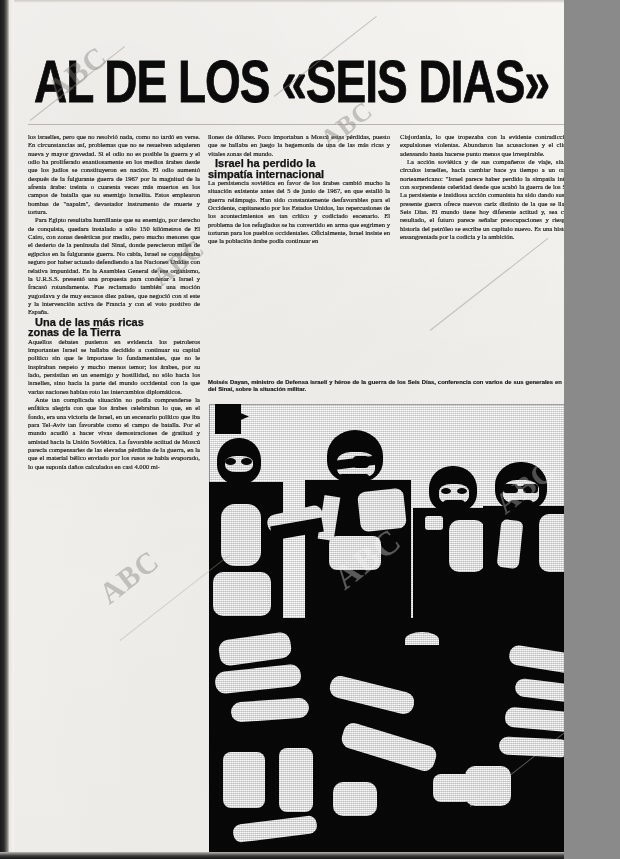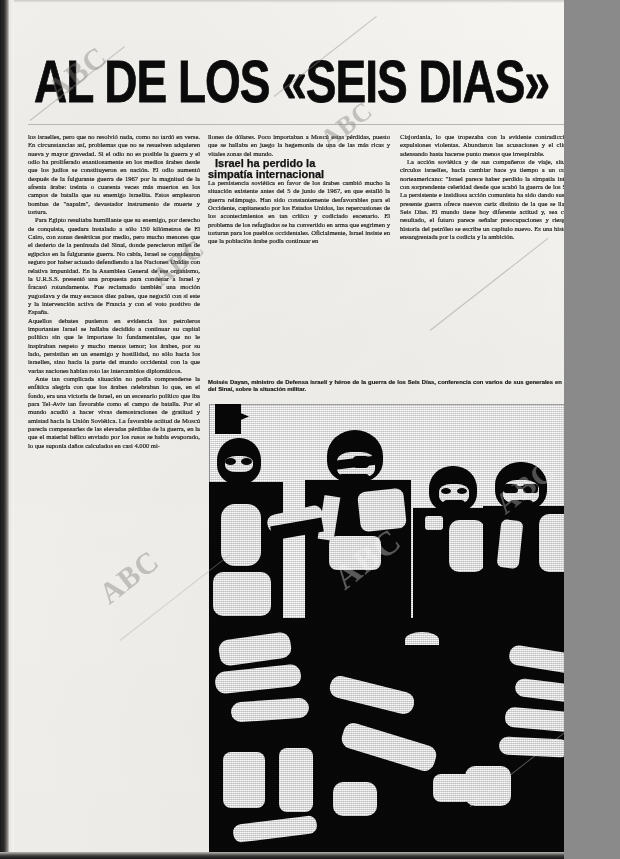--- a/index.html
+++ b/index.html
@@ -95,20 +95,21 @@
 <div id="scan">
 
   <div class="paper-tone"></div>
 
   <div class="headline">AL DE LOS «SEIS DIAS»</div>
   <div class="rule-under"></div>
 
   <div class="col" id="col1">
     <p class="first">los israelíes, pero que no resolvió nada, como no tardó en verse. En circunstancias así, problemas que no se resuelven adquieren nueva y mayor gravedad. Si el odio no es posible la guerra y el odio ha proliferado enantiosamente en los medios árabes desde que los judíos se constituyeron en nación. El odio aumentó después de la fulgurante guerra de 1967 por la magnitud de la afrenta árabe: treinta o cuarenta veces más muertos en los campos de batalla que su enemigo israelita. Estos emplearon bombas de "napalm", devastador instrumento de muerte y tortura.</p>
     <p>Para Egipto resultaba humillante que su enemigo, por derecho de conquista, quedara instalado a sólo 150 kilómetros de El Cairo, con zonas desérticas por medio, pero mucho menores que el desierto de la península del Sinaí, donde perecieron miles de egipcios en la fulgurante guerra. No cabía, Israel se consideraba seguro por haber actuado defendiendo a las Naciones Unidas con relativa impunidad. En la Asamblea General de ese organismo, la U.R.S.S. presentó una propuesta para condenar a Israel y fracasó rotundamente. Fue reclamado también una moción yugoslava y de muy escasos diez países, que negoció con sí este y la intervención activa de Francia y con el voto positivo de España.</p>
+    <p class="subhead">Una de las más ricas<br>zonas de la Tierra</p>
     <p class="first">Aquellos debates pusieron en evidencia los petroleros importantes Israel se hallaba decidido a continuar su capital político sin que le importase lo fundamentales, que no le inspiraban respeto y mucho menos temor; los árabes, por su lado, persistían en un enemigo y hostilidad, no sólo hacia los israelíes, sino hacia la parte del mundo occidental con la que varias naciones habían roto las intercambios diplomáticos.</p>
     <p>Ante tan complicada situación no podía comprenderse la enfática alegría con que los árabes celebraban lo que, en el fondo, era una victoria de Israel, en un escenario político que iba para Tel-Aviv tan favorable como el campo de batalla. Por el mundo acudió a hacer vivas demostraciones de gratitud y amistad hacia la Unión Soviética. La favorable actitud de Moscú parecía compensarles de las elevadas pérdidas de la guerra, en la que el material bélico enviado por los rusos se había evaporado, lo que suponía daños calculados en casi 4.000 mi-</p>
   </div>
 
   <div class="col" id="col2">
     <p class="first">llones de dólares. Poco importaban a Moscú estas pérdidas, puesto que se hallaba en juego la hegemonía de una de las más ricas y vitales zonas del mundo.</p>
     <p class="subhead">Israel ha perdido la<br>simpatía internacional</p>
     <p class="first">La persistencia soviética en favor de los árabes cambió mucho la situación existente antes del 5 de junio de 1967, en que estalló la guerra relámpago. Han sido constantemente desfavorables para el Occidente, capitaneado por los Estados Unidos, las repercusiones de los acontecimientos en tan crítico y codiciado escenario. El problema de los refugiados se ha convertido en arma que esgrimen y torturan para los pueblos occidentales. Oficialmente, Israel insiste en que la población árabe podía continuar en</p>
   </div>
 

